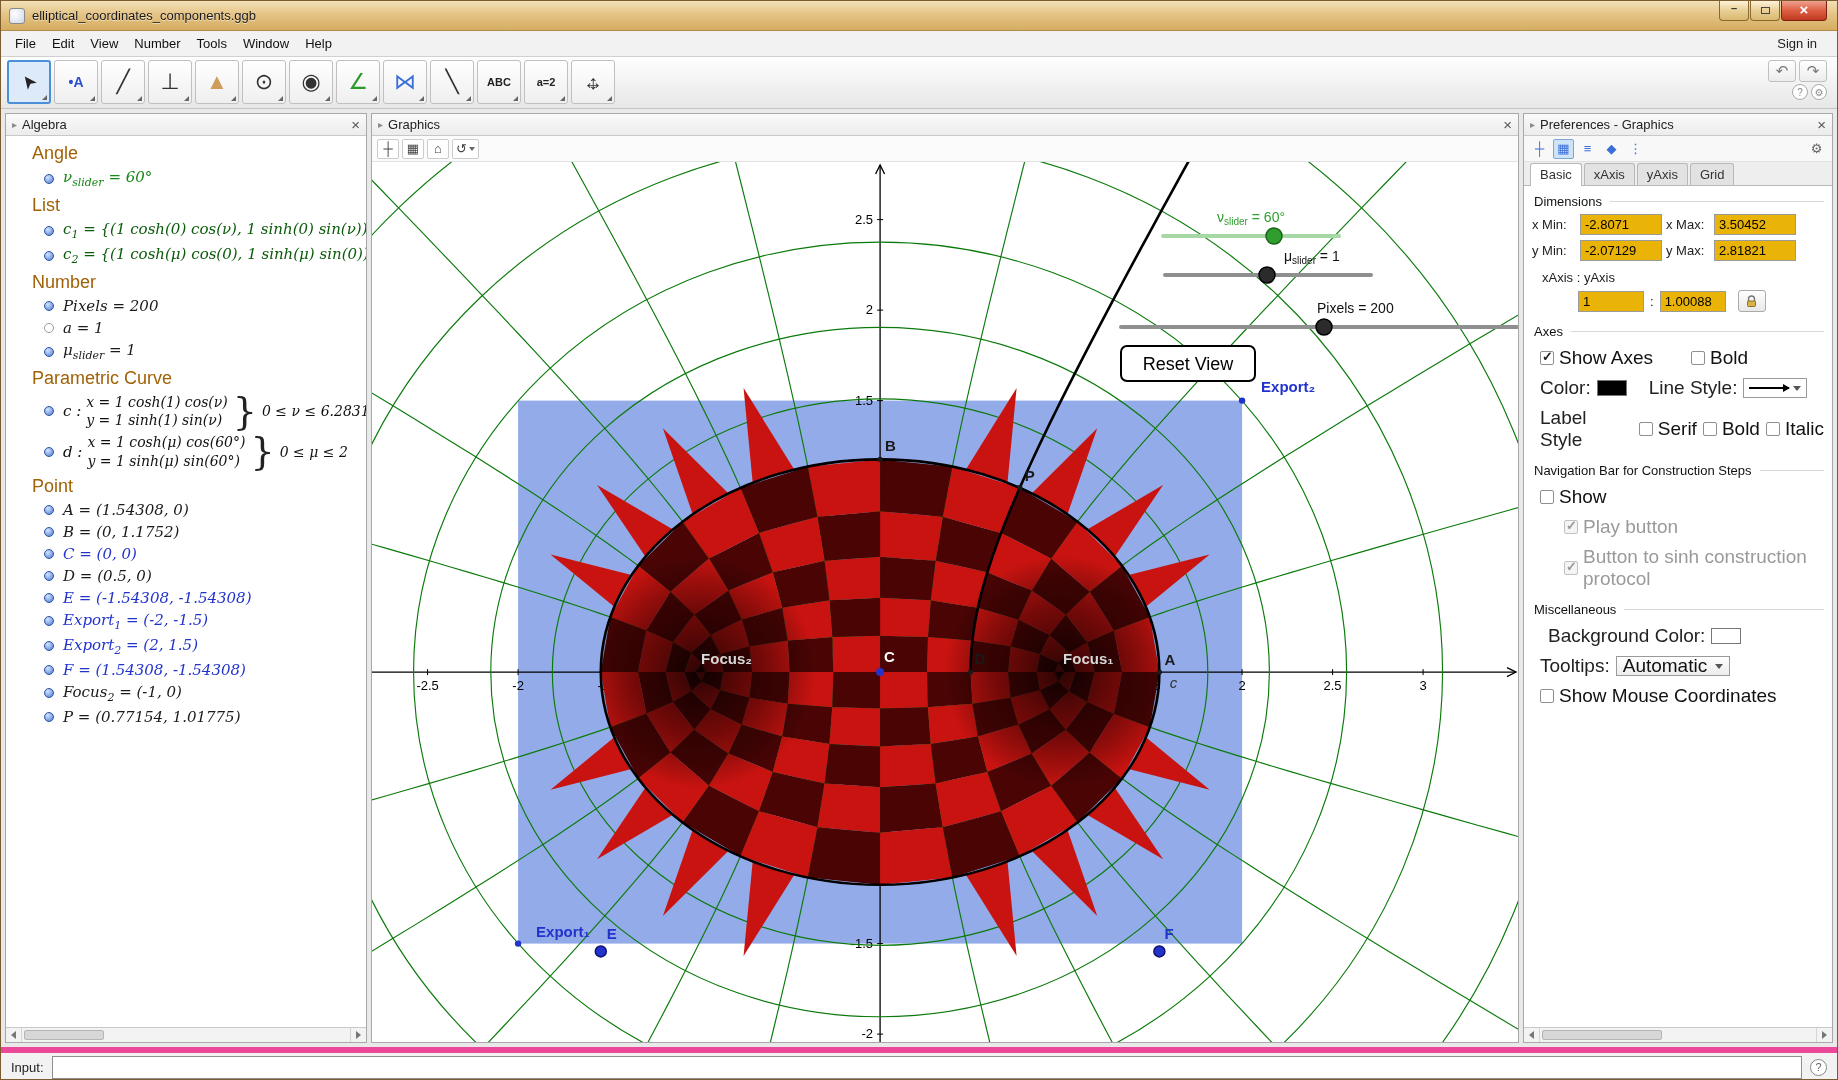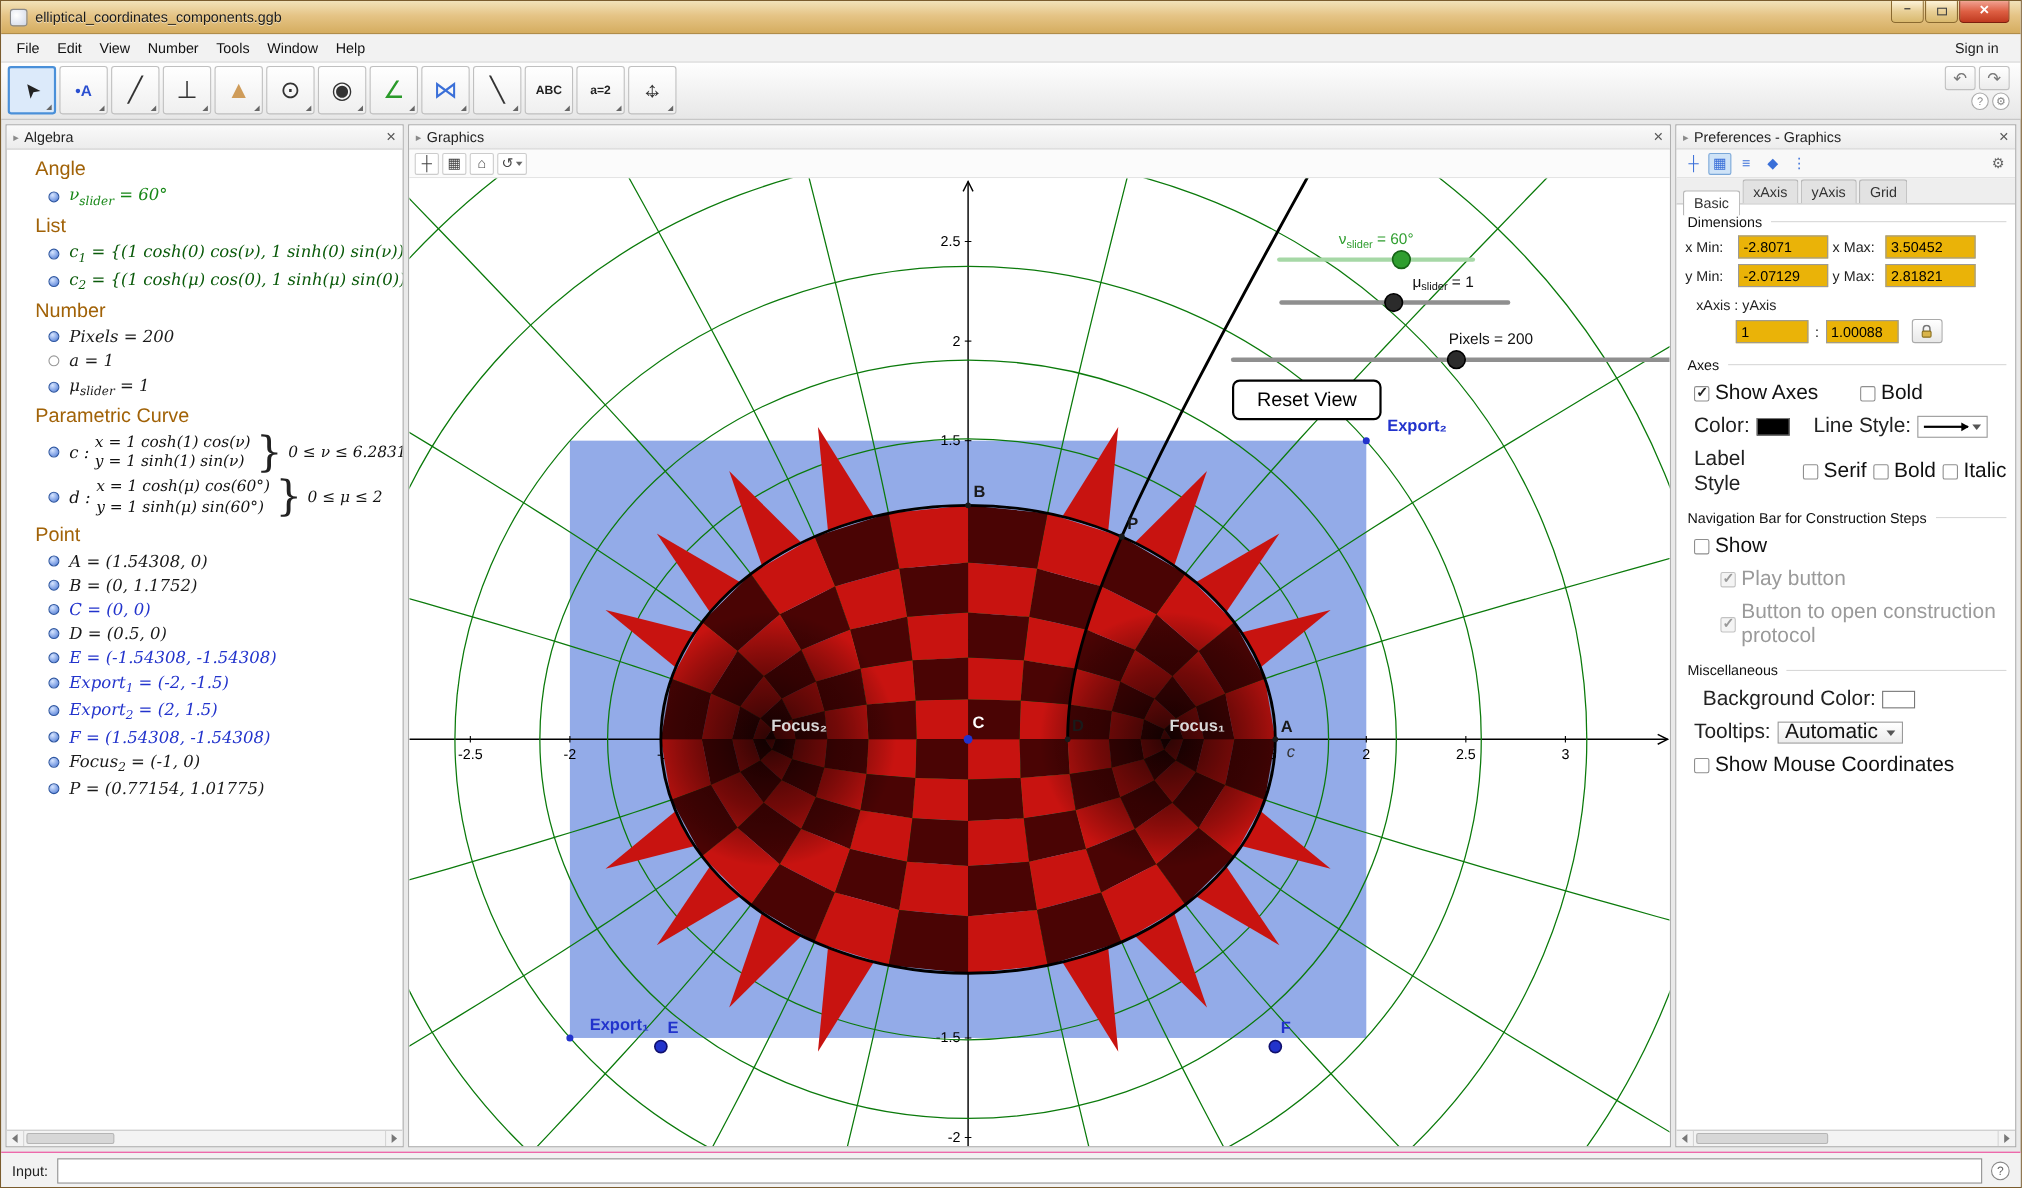--- a/index.html
+++ b/index.html
@@ -70,21 +70,21 @@
 .canvas{flex:1;position:relative;overflow:hidden;background:#fff}
 .canvas svg{position:absolute;left:0;top:0}
 svg text{font-family:"Liberation Sans",sans-serif}
 
 .picons{height:26px;flex:none;display:flex;align-items:center;gap:3px;padding:0 5px;border-bottom:1px solid #e0e0e0;background:#f8f8f8}
 .picon{width:21px;height:20px;border:1px solid transparent;border-radius:2px;display:flex;align-items:center;justify-content:center;font-size:13px;color:#3a6fd8}
 .picon.sel{background:#cfe3f7;border-color:#7aa7d8}
 .picon.wrench{margin-left:auto;color:#666}
 .ptabs{height:24px;flex:none;display:flex;align-items:flex-end;padding:0 6px;border-bottom:1px solid #b8b8b8;background:#eee}
 .ptab{padding:3px 9px 3px;border:1px solid #b8b8b8;border-bottom:none;border-radius:3px 3px 0 0;background:#e2e2e2;margin-right:2px;font-size:13px;color:#333}
-.ptab.active{background:#fff;position:relative;top:11px;padding-bottom:4px}
+.ptab.active{background:#fff;position:relative;top:1px;padding-bottom:4px}
 .pcontent{flex:1;overflow:hidden;background:#fff}
 .sect{display:flex;align-items:center;margin:12px 8px 4px 10px;font-size:13px;color:#111}
 .sect::after{content:"";flex:1;margin-left:8px;border-top:1px solid #d8d8d8}
 .sect.first{margin-top:8px}
 .dimrow{display:flex;align-items:center;gap:4px;margin:5px 8px;font-size:13px}
 .dlbl{width:44px;text-align:left;color:#222}
 .dinp{width:82px;height:21px;border:1px solid #9a9a9a;font-size:13px;padding:1px 4px;font-family:"Liberation Sans",sans-serif;background:#eab308}
 .ratlbl{margin:9px 8px 2px 18px;font-size:13px;color:#222}
 .dimrow.ratio{margin-left:54px}
 .dinp.rat{width:66px}
@@ -101,21 +101,21 @@
 .indent{margin-left:40px}
 .plbl{color:#222}
 .swatch{width:30px;height:16px;border:1px solid #777}
 .lsbox{width:64px;height:20px;border:1px solid #9a9a9a;background:#fff;display:flex;align-items:center;padding:0 5px;gap:4px}
 .lsline{flex:1;height:0;border-top:2px solid #000;position:relative}
 .lsline::after{content:"";position:absolute;right:-1px;top:-5px;border-left:7px solid #000;border-top:4px solid transparent;border-bottom:4px solid transparent}
 .ddcaret{width:0;height:0;border-left:4px solid transparent;border-right:4px solid transparent;border-top:5px solid #555;margin-left:auto;flex:none}
 .ddbox{min-width:86px;height:20px;border:1px solid #9a9a9a;display:flex;align-items:center;padding:0 6px;gap:8px;background:linear-gradient(#fff,#ececec)}
 .pscroll{margin-top:auto}
 
-.inputbar{height:34px;border-top:1px solid #ec4899;background:#f2f2f2;display:flex;align-items:center;padding:0 10px;gap:8px}
+.inputbar{height:34px;border-top:6px solid #ec4899;background:#f2f2f2;display:flex;align-items:center;padding:0 10px;gap:8px}
 .inlbl{font-size:13px;color:#222}
 .cmdinput{flex:1;height:23px;border:1px solid #8f8f8f;background:#fff;font-size:14px;padding:0 5px;font-family:"Liberation Sans",sans-serif}
 .helpbtn{width:17px;height:17px;border-radius:50%;border:1px solid #888;color:#666;display:flex;align-items:center;justify-content:center;font-size:11px;background:#fff}
 </style>
 </head>
 <body>
 
 <div class="titlebar">
   <span class="appicon"></span>
   <span class="title-text">elliptical_coordinates_components.ggb</span>
@@ -706,21 +706,21 @@
       </div>
       <div class="cbrow indent">
         <span class="cb checked disabled">
             <span class="box"></span>
             <span class="cblbl">Play button</span>
           </span>
       </div>
       <div class="cbrow indent">
         <span class="cb checked disabled">
             <span class="box"></span>
-            <span class="cblbl">Button to open construction protocol</span>
+            <span class="cblbl">Button to sinh construction protocol</span>
           </span>
       </div>
 
       <div class="sect">
           <span>Miscellaneous</span>
         </div>
       <div class="cbrow" style="margin-left:24px">
         <span class="plbl">Background Color:</span>
         <span class="swatch" style="background: rgb(255, 255, 255);"></span>
       </div>

